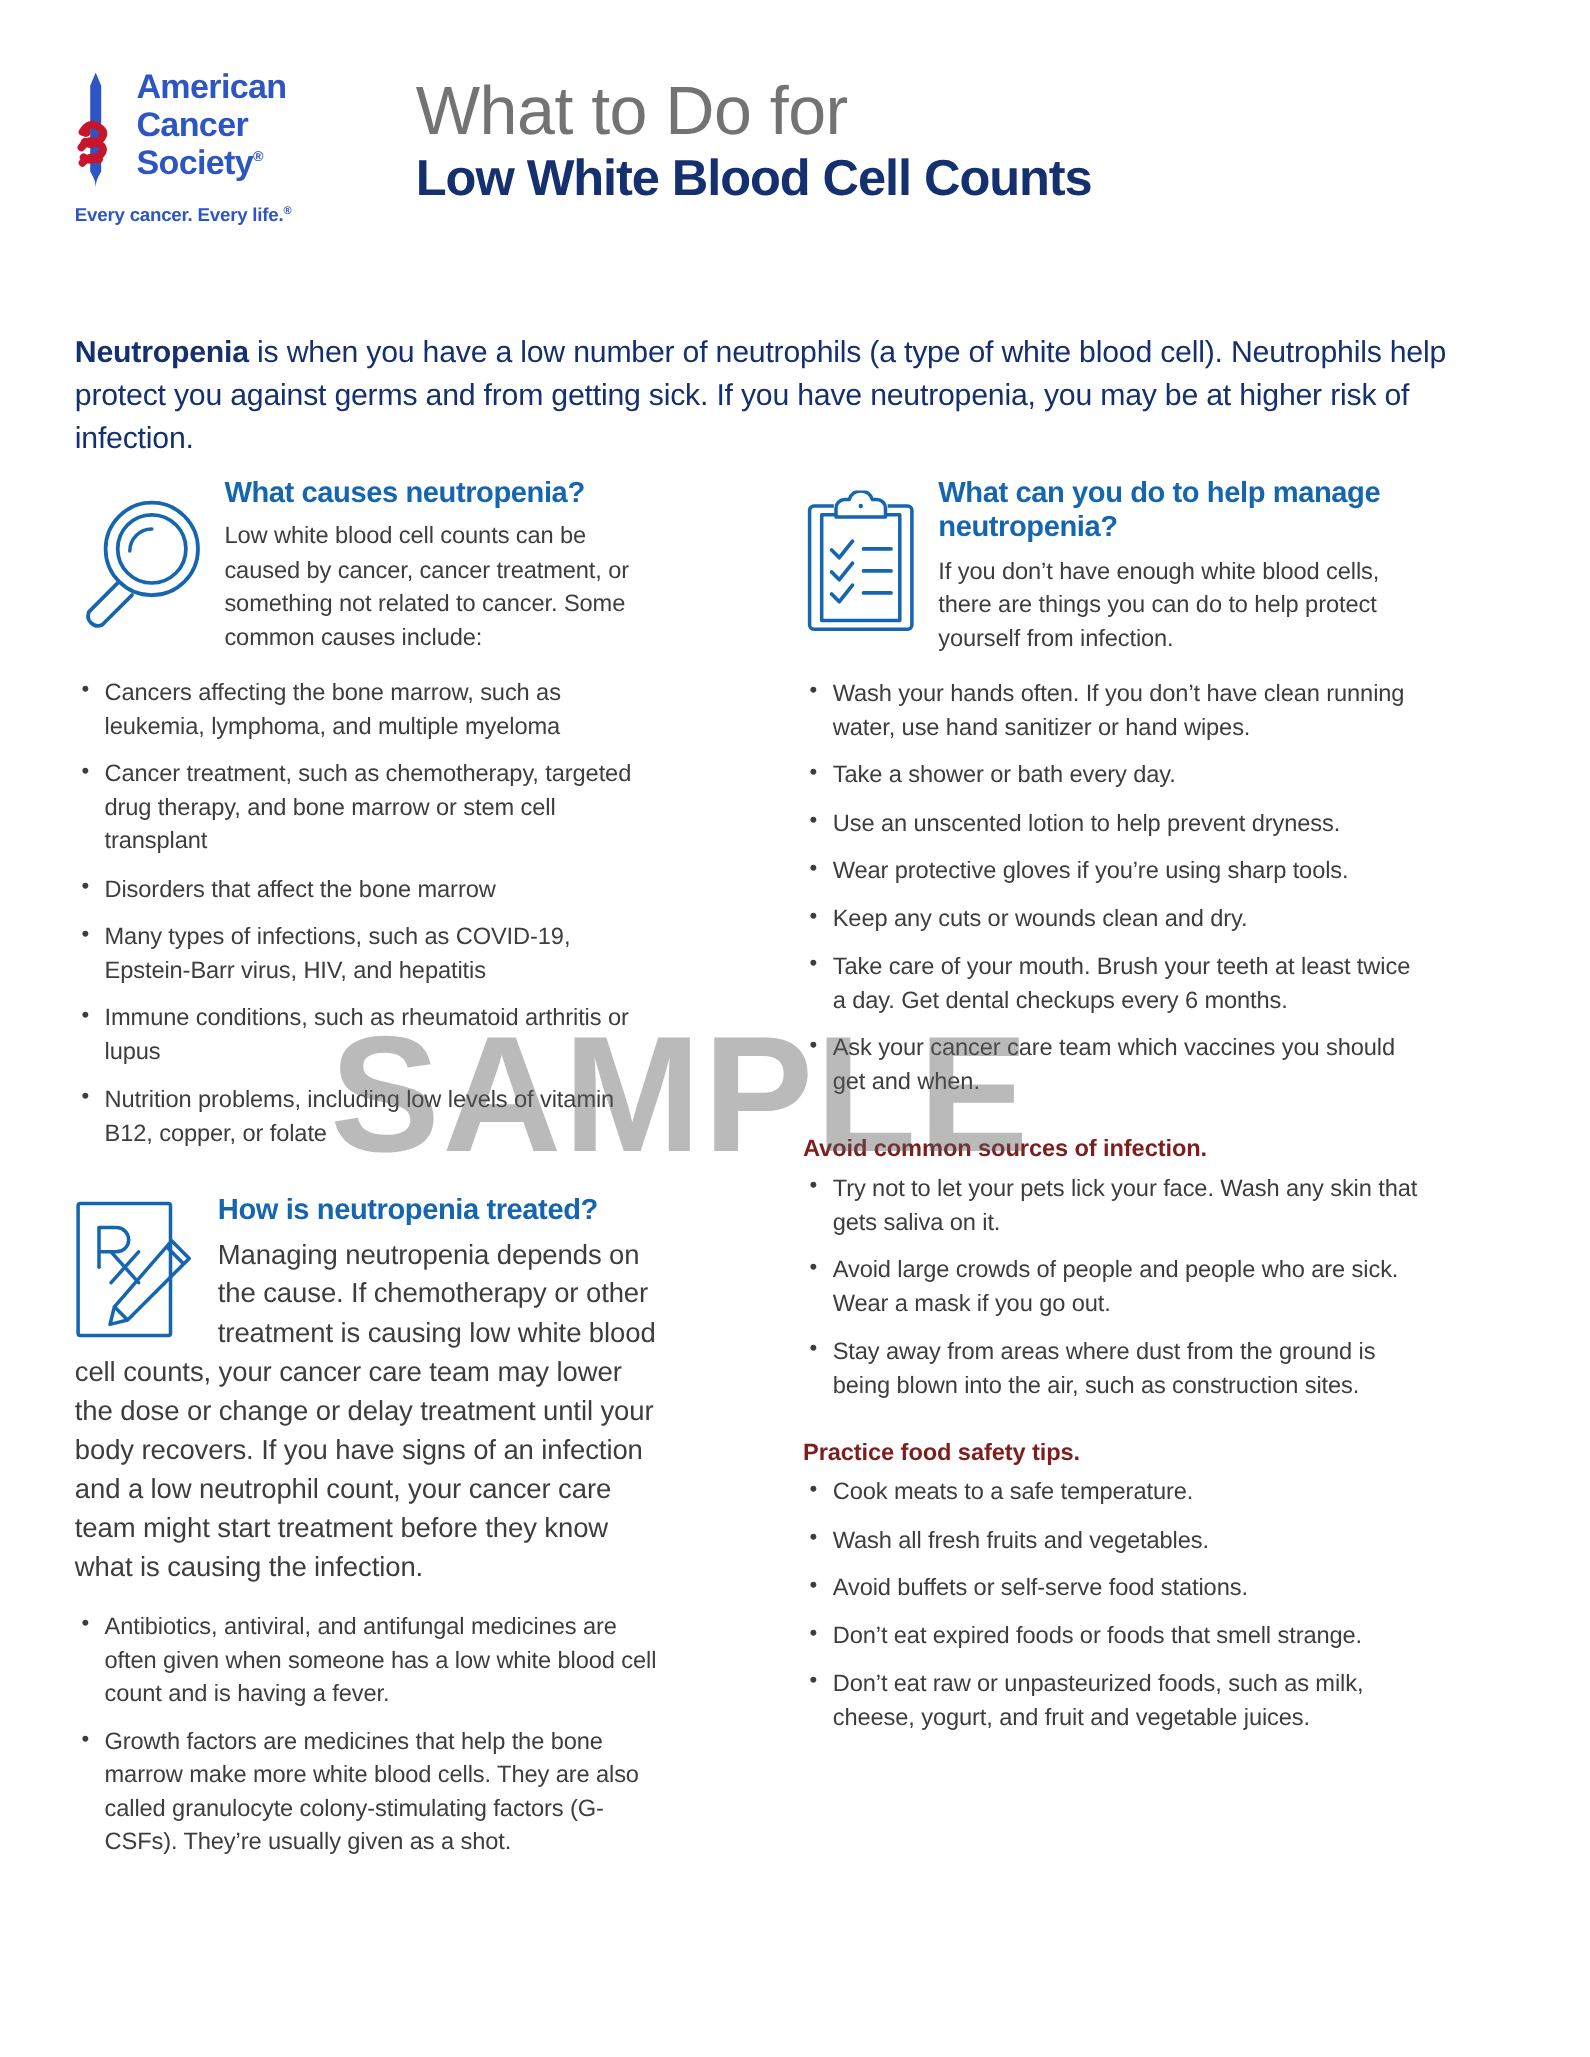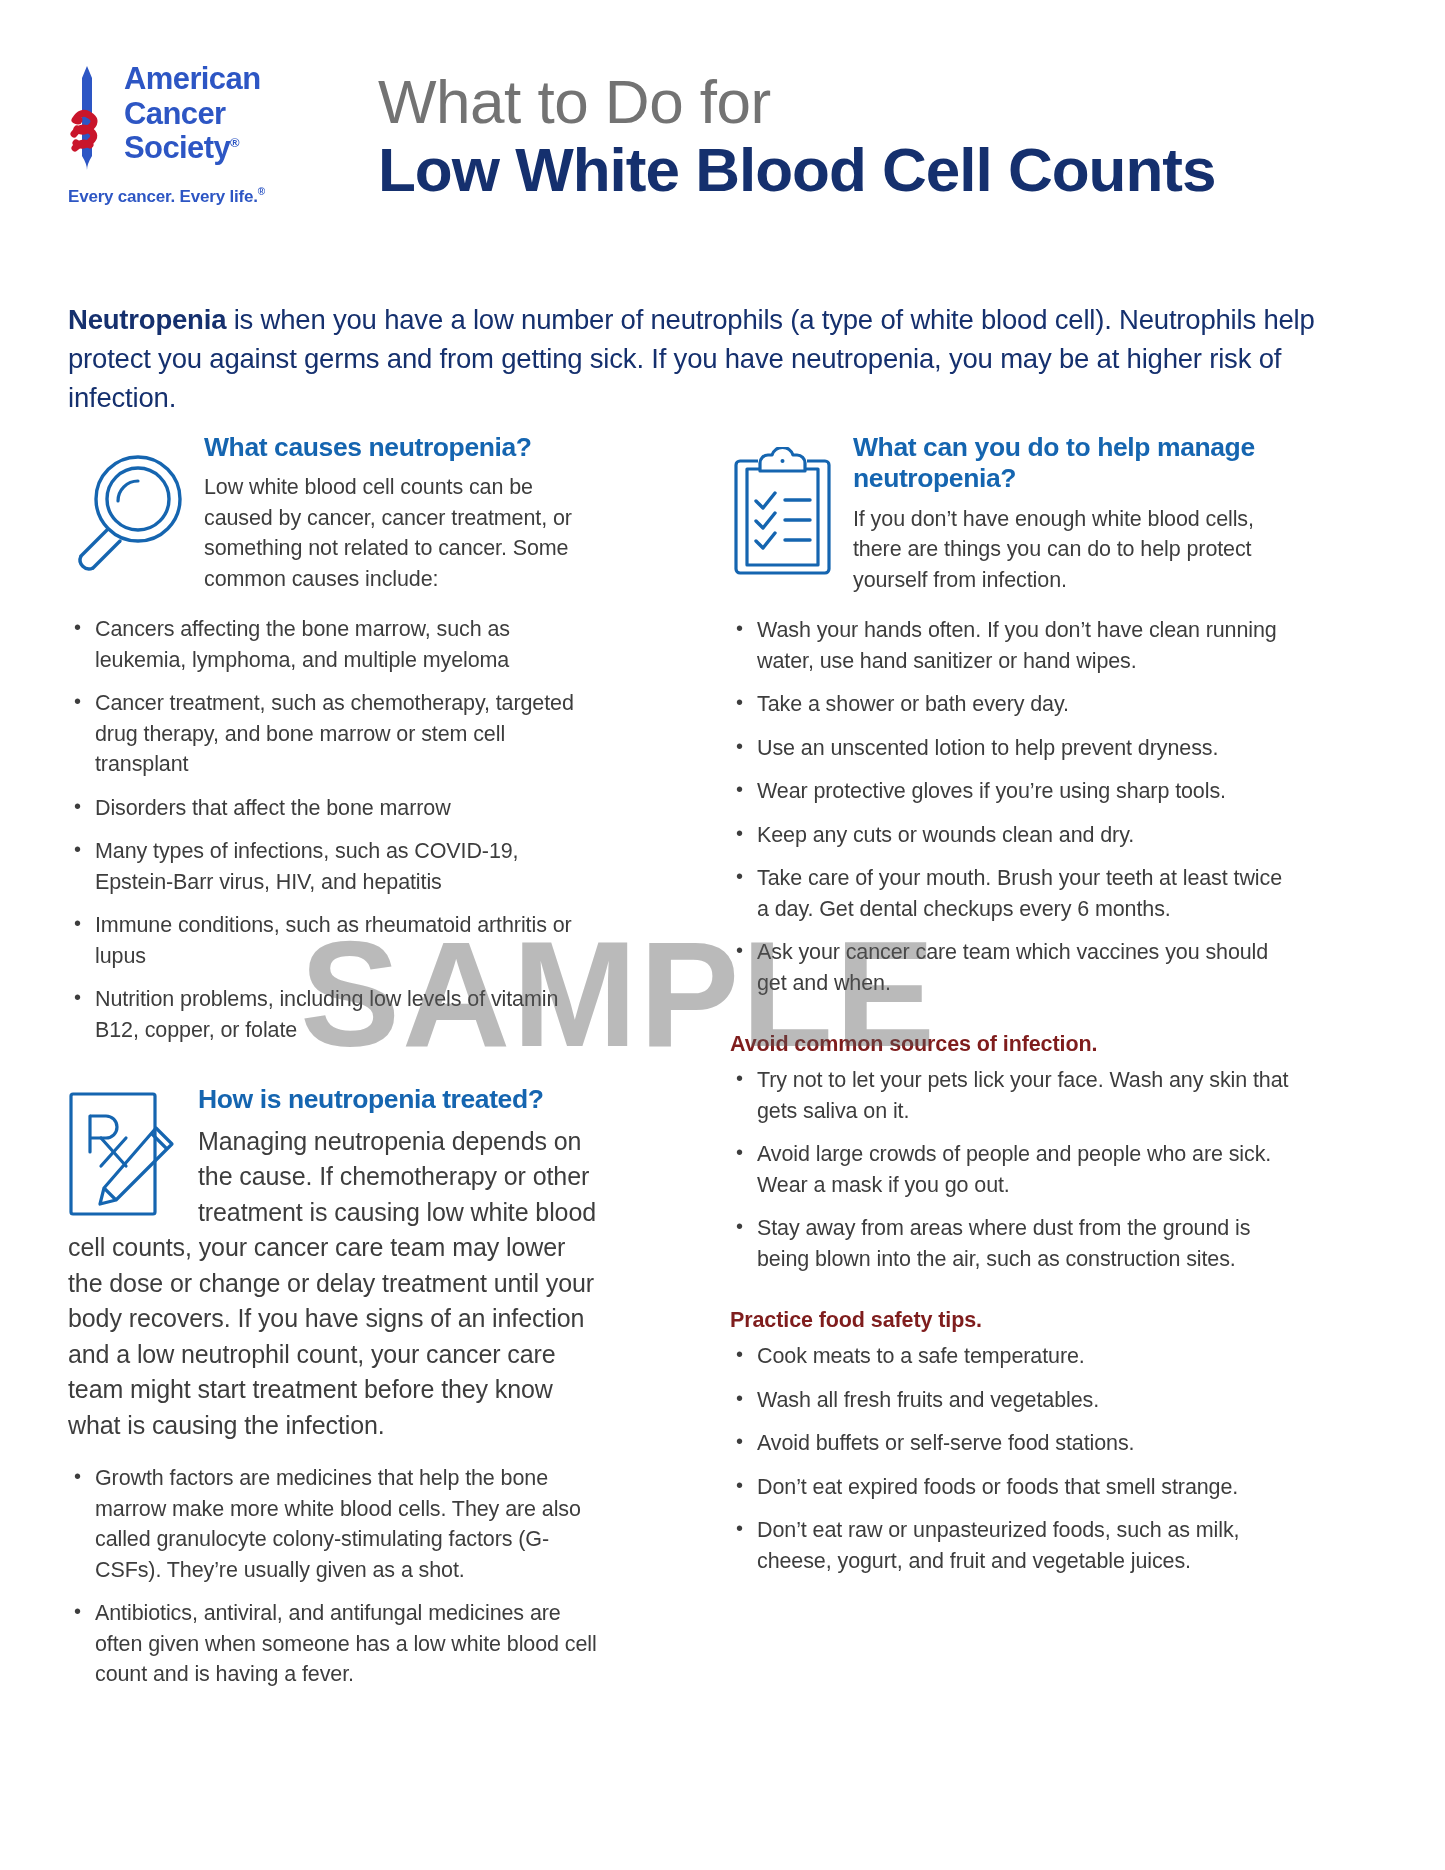--- a/index.html
+++ b/index.html
@@ -80,21 +80,21 @@
     right: 0;
   }
   .title-line1 {
     font-size: 62px;
     line-height: 1.02;
     color: #737373;
     font-weight: normal;
     letter-spacing: -0.5px;
   }
   .title-line2 {
-    font-size: 62px;
+    font-size: 46px;
     line-height: 1.08;
     color: #15306e;
     font-weight: bold;
     letter-spacing: -1px;
     margin-top: 4px;
   }
 
   
   .intro {
     position: absolute;
@@ -292,22 +292,22 @@
           <path d="M83 43 L99 59" fill="none" stroke="#1565b0" stroke-width="3.2"></path>
           <path d="M36 98 L48 110" fill="none" stroke="#1565b0" stroke-width="3.2"></path>
         </svg>
       </span>
       <h2 class="sec-title" style="margin-top:4px;">How is neutropenia treated?</h2>
       <p class="flow-para">Managing neutropenia depends on the cause. If chemotherapy or other treatment is causing low white blood cell counts, your cancer care team may lower the dose or change or delay treatment until your body recovers. If you have signs of an infection and a low neutrophil count, your cancer care team might start treatment before they know what is causing the infection.</p>
       <div style="clear:both;"></div>
     </div>
 
     <ul class="bullets">
+      <li>Antibiotics, antiviral, and antifungal medicines are often given when someone has a low white blood cell count and is having a fever.</li>
       <li>Growth factors are medicines that help the bone marrow make more white blood cells. They are also called granulocyte colony-stimulating factors (G-CSFs). They’re usually given as a shot.</li>
-      <li>Antibiotics, antiviral, and antifungal medicines are often given when someone has a low white blood cell count and is having a fever.</li>
     </ul>
   </div>
 
   <div class="col-right">
 
     <div class="sec-head-row">
       <span class="sec-icon">
         <svg width="105" height="130" viewBox="0 0 105 130" xmlns="http://www.w3.org/2000/svg">
           <path d="M28 14 L10 14 a4 4 0 0 0 -4 4 L6 122 a4 4 0 0 0 4 4 L95 126 a4 4 0 0 0 4 -4 L99 18 a4 4 0 0 0 -4 -4 L77 14" fill="none" stroke="#1565b0" stroke-width="3.2" stroke-linejoin="round"></path>
           <path d="M30 22 L17 22 L17 118 L88 118 L88 22 L75 22" fill="none" stroke="#1565b0" stroke-width="3.2" stroke-linejoin="round"></path>

